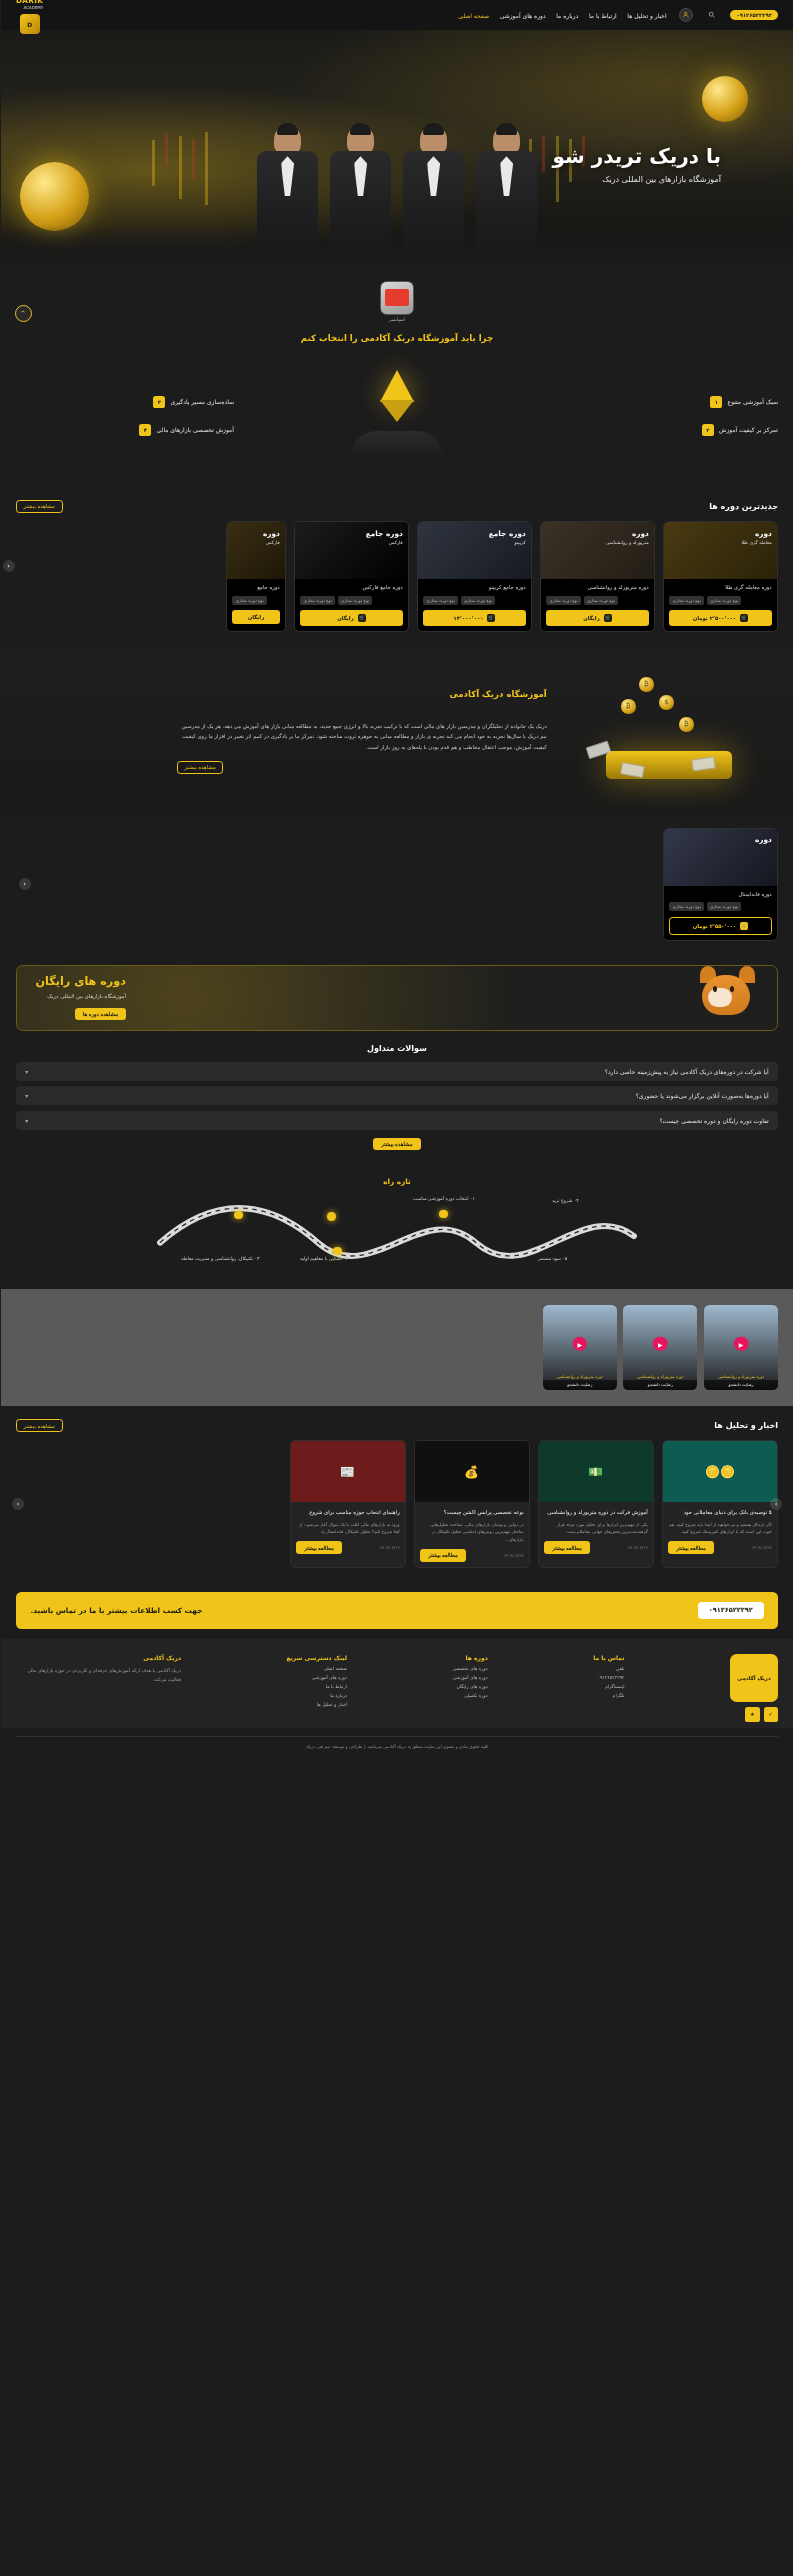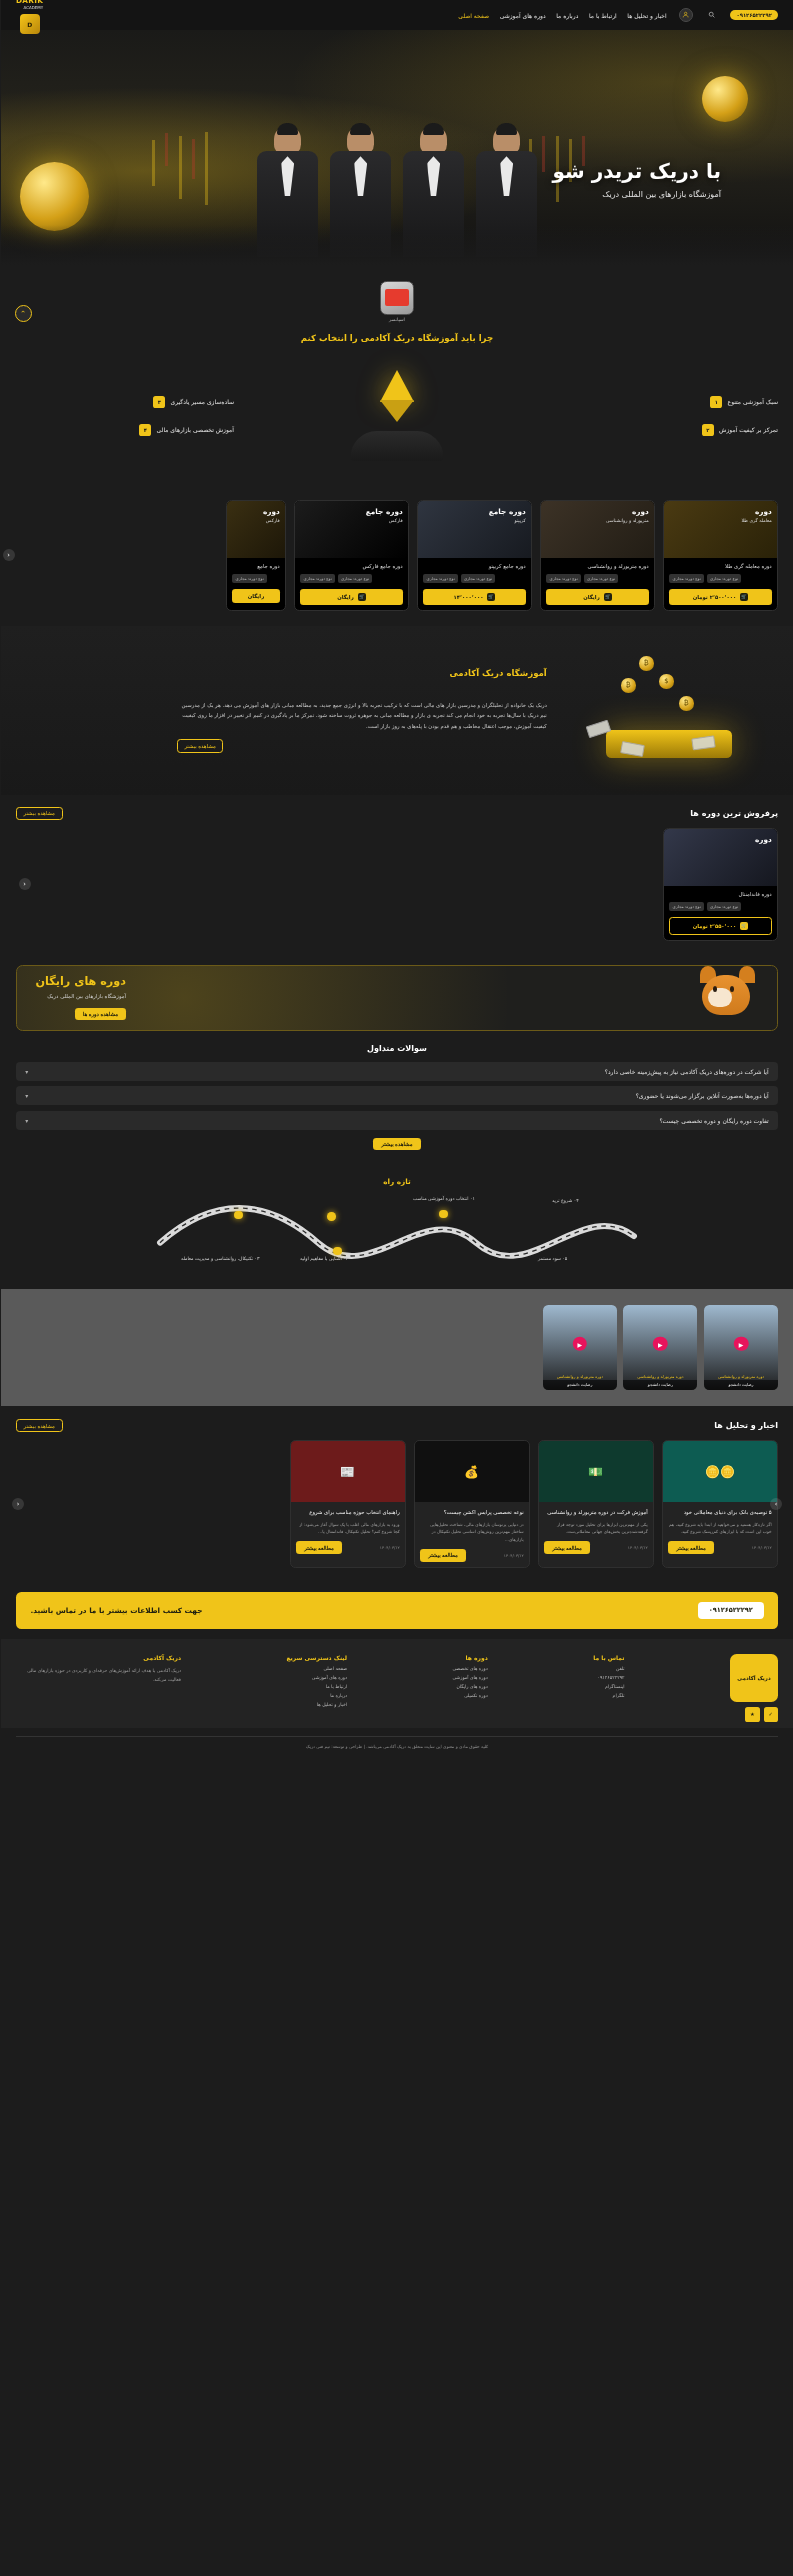--- a/index.html
+++ b/index.html
@@ -67,21 +67,21 @@
     position: absolute; border-radius: 50%;
     background: radial-gradient(circle at 35% 30%, #ffe98a, #d4a017 55%, #7a5c06);
     box-shadow: 0 0 26.5px rgba(240,196,25,.5);
   }
   .hero-people { position: absolute; left: 50%; transform: translateX(-50%); bottom: 0; display: flex; gap: 4px; align-items: flex-end; }
   .person { width: 69px; height: 139px; position: relative; }
   .p-head { width: 26.5px; height: 29px; border-radius: 13.2px 13.2px 10.6px 10.6px; background: #b98e68; margin: 0 auto; position: relative; }
   .p-hair { position: absolute; top: -2.6px; left: 2.6px; right: 2.6px; height: 12px; border-radius: 9.3px 9.3px 2.6px 2.6px; background: #1b1b1b; }
   .p-body { width: 61px; height: 106px; margin: -4px auto 0; background: linear-gradient(180deg,#2a2a2c,#171718); border-radius: 9.3px 9.3px 0 0; position: relative; }
   .p-shirt { position: absolute; top: 5.3px; left: 50%; transform: translateX(-50%); width: 13.2px; height: 40px; background: #e9e9e9; clip-path: polygon(50% 0,100% 18%,70% 100%,30% 100%,0 18%); }
-  .hero-text { position: absolute; right: 73px; bottom: 66px; text-align: right; }
+  .hero-text { position: absolute; right: 73px; bottom: 81px; text-align: right; }
   .hero-title { font-size: 20px; font-weight: bold; color: #fff; text-shadow: 0 1.3px 6.6px rgba(0,0,0,.8); }
   .hero-sub { font-size: 8px; color: #e2e2e2; margin-top: 6.6px; }
   .hero-fade { position: absolute; left: 0; right: 0; bottom: 0; height: 40px; background: linear-gradient(180deg, transparent, #1c1c1c); }
 
   
   .section { padding: 14.5px 16px; position: relative; }
   .sec-head { display: flex; align-items: center; justify-content: space-between; margin-bottom: 8px; }
   .sec-head h3 { font-size: 8px; color: #fff; font-weight: bold; }
   .btn-gold {
     background: #f0c419; color: #20200f; font-size: 5.3px; font-weight: bold;
@@ -370,20 +370,24 @@
         </div>
         <div class="why-item">
           <span class="txt">آموزش تخصصی بازارهای مالی</span>
           <span class="why-num">۴</span>
         </div>
       </div>
     </div>
   </div>
 
   <div class="section">
+    <div class="sec-head">
+      <h3>جدیدترین دوره ها</h3>
+      <button class="btn-outline">مشاهده بیشتر</button>
+    </div>
     <div class="cards-row">
       <div class="arrow-nav" style="left:2.6px">‹</div>
       <div class="course-card">
         <div class="card-thumb" style="background:linear-gradient(135deg,#4a3a12,#2a2208)">
           <div class="label">
             <span>دوره</span>
             <small>معامله گری طلا</small>
           </div>
         </div>
         <div class="card-body">
@@ -489,24 +493,20 @@
     <div class="about-text">
       <h3>آموزشگاه دریک آکادمی</h3>
       <p>دریک یک خانواده از تحلیلگران و مدرسین بازار های مالی است که با ترکیب تجربه بالا و انرژی جمع جدید، به مطالعه مبانی بازار های آموزش می دهد. هر یک از مدرسین تیم دریک با سال‌ها تجربه به خود انجام می کند تجربه ی بازار و مطالعه مبانی به جوهره ثروت ساخته شود. تمرکز ما بر یادگیری در کنیم اثر تغییر در افزار ما روی کیفیت کیفیت آموزش، موجب اعتقال مخاطب و هم قدم بودن با پله‌های به روز بازار است.</p>
       <div style="margin-top:6.6px;text-align:left">
         <button class="btn-outline">مشاهده بیشتر</button>
       </div>
     </div>
   </div>
 
   <div class="best">
-    <div class="sec-head">
-      <h3>پرفروش ترین دوره ها</h3>
-      <button class="btn-outline">مشاهده بیشتر</button>
-    </div>
     <div class="best-strip" style="justify-content:flex-start">
       <div class="arrow-nav" style="left:2.6px">‹</div>
       <div class="course-card">
         <div class="card-thumb" style="background:linear-gradient(135deg,#33384a,#15171f)">
           <div class="label"><span>دوره</span></div>
         </div>
         <div class="card-body">
           <div class="card-title">دوره فاندامنتال</div>
           <div class="card-tags">
             <span class="tag">نوع دوره: مجازی</span>

